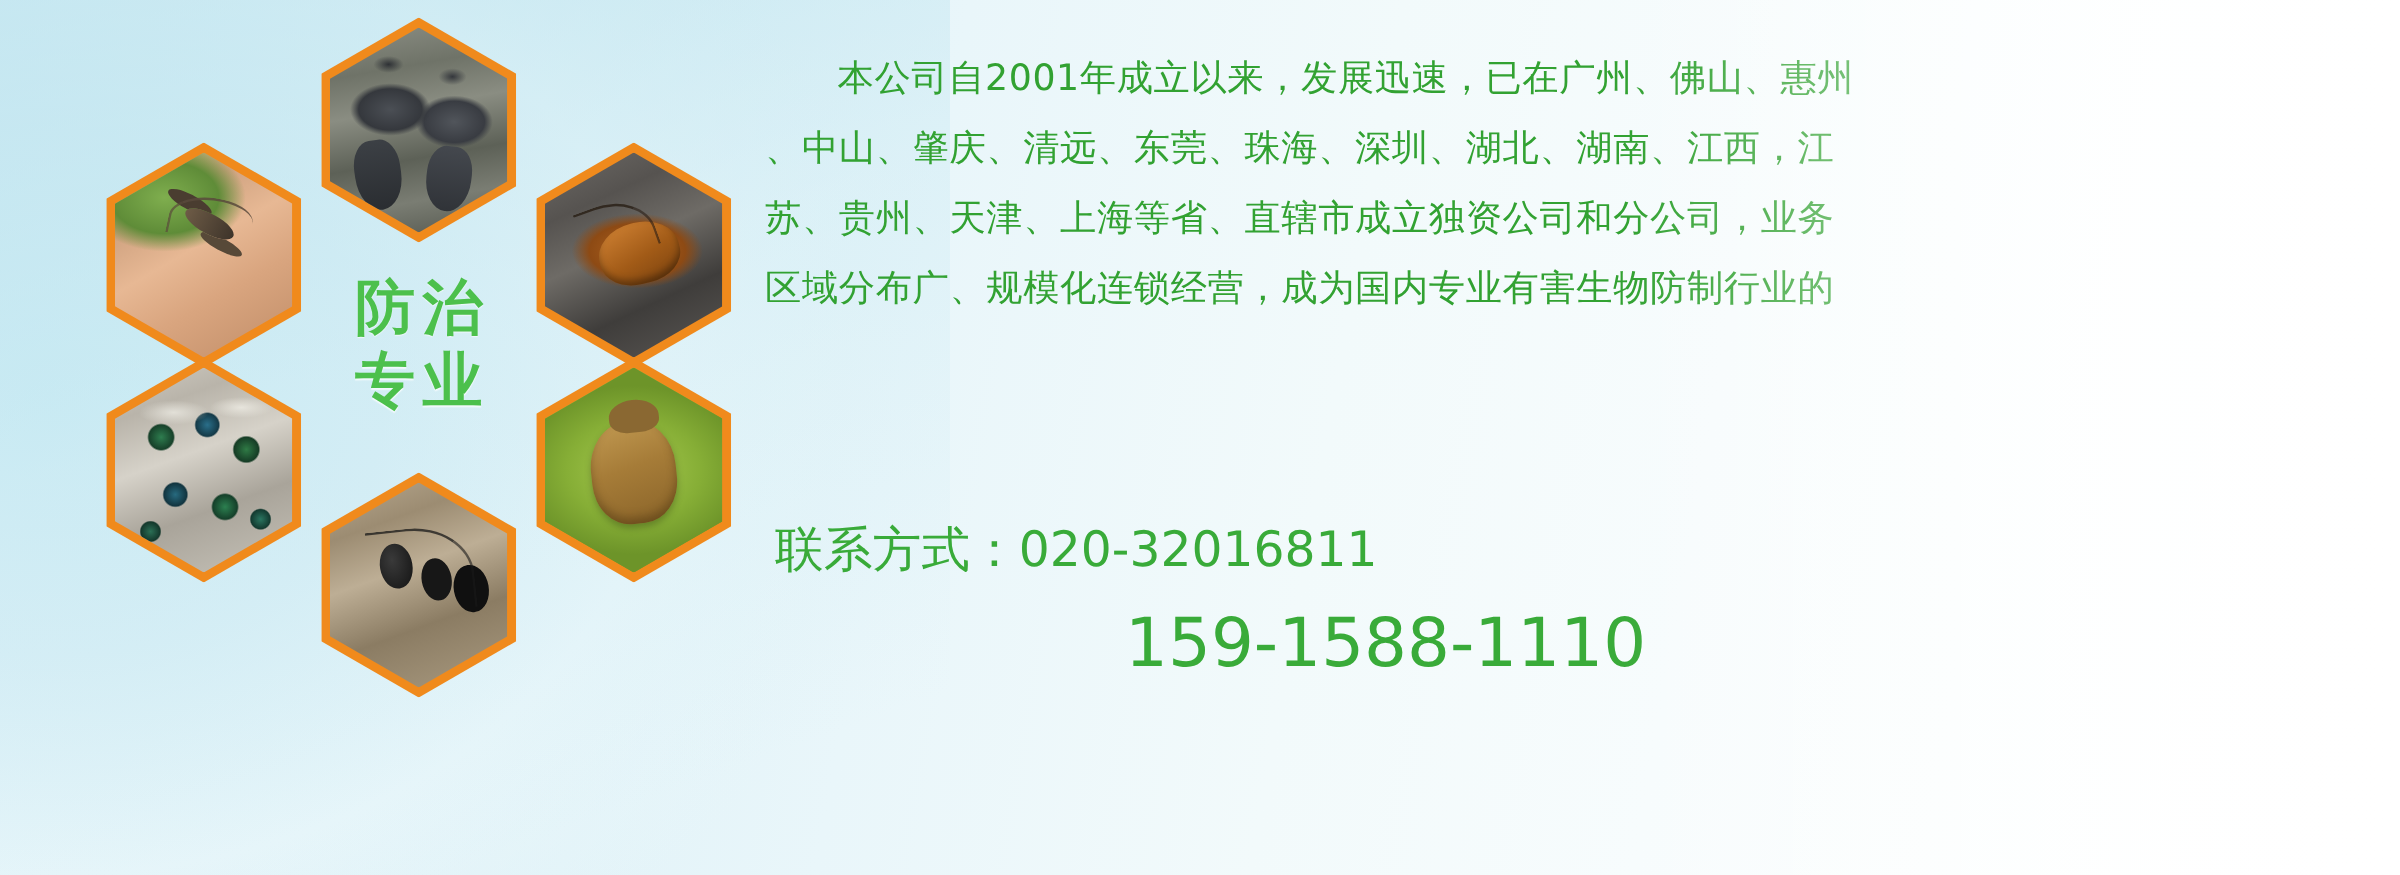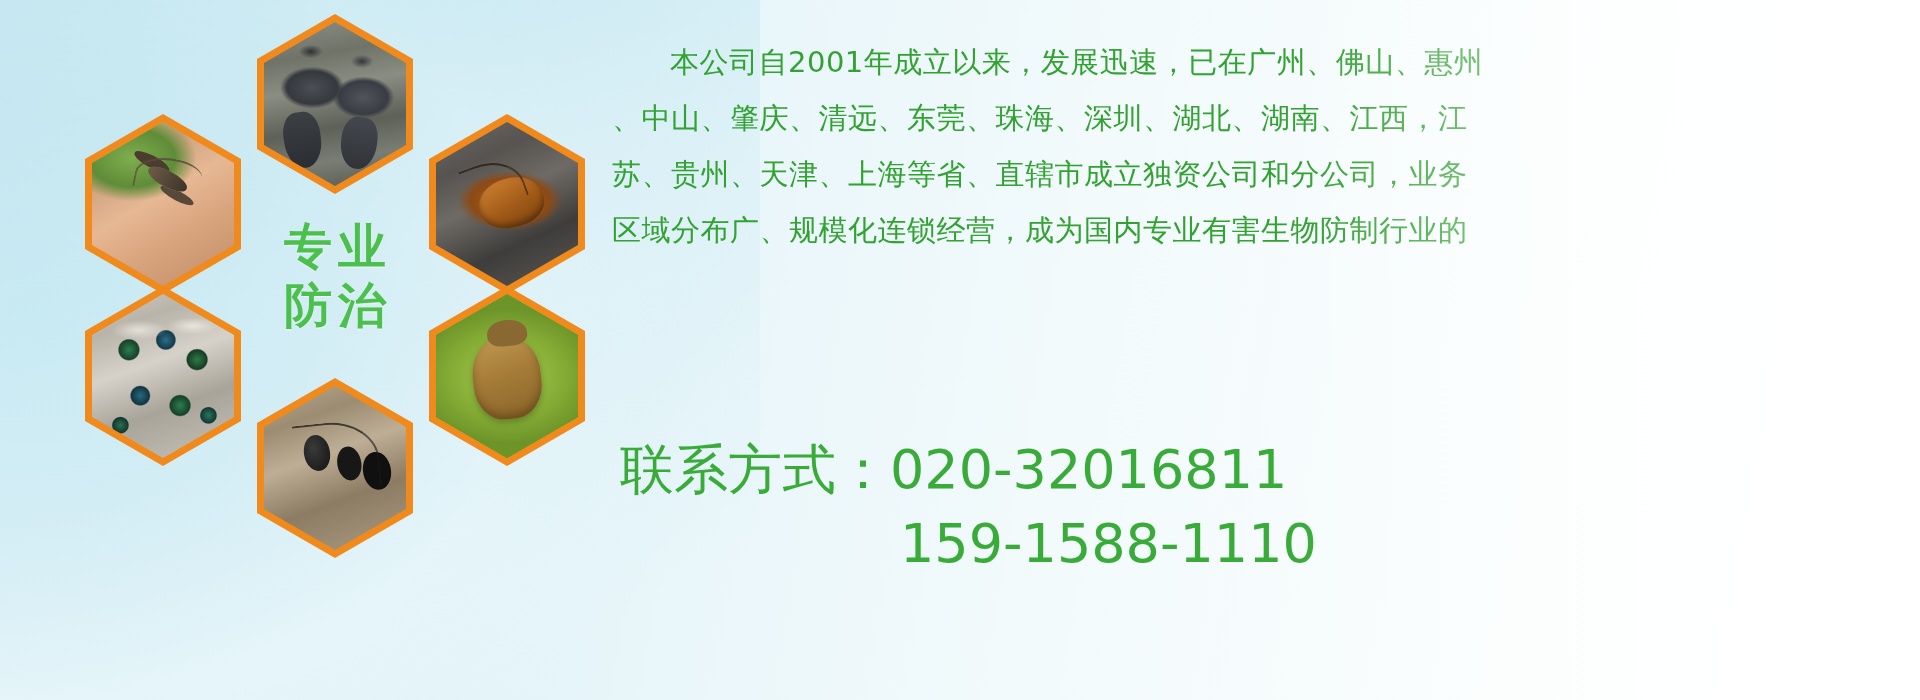--- a/index.html
+++ b/index.html
@@ -161,21 +161,21 @@
   
   .copy{position:absolute;left:612px;top:34px;width:1280px;}
   .copy p{
     margin:0;color:#32a232;font-size:29px;line-height:56px;
     font-weight:normal;letter-spacing:.5px;white-space:nowrap;
   }
   .copy p.indent{text-indent:58px;}
 
   .contact{position:absolute;left:620px;top:404px;color:#39ab39;}
   .contact .line1{
-    font-size:54px;line-height:74px;font-weight:normal;white-space:nowrap;margin-top:29px;
+    font-size:39px;line-height:74px;font-weight:normal;white-space:nowrap;
   }
   .contact .line2{
     font-size:54px;line-height:74px;font-weight:normal;white-space:nowrap;
     padding-left:280px;
   }
 </style>
 </head>
 <body>
 
 <div class="banner">
@@ -212,22 +212,22 @@
       </div>
     </div>
 
     <div class="hex h6">
       <div class="inner">
         <div class="art ant"></div>
       </div>
     </div>
 
     <div class="hexlabel">
+      <span>防治</span>
       <span>专业</span>
-      <span>防治</span>
     </div>
   </div>
 
   <div class="copy">
     <p class="indent">本公司自2001年成立以来，发展迅速，已在广州、佛山、惠州</p>
     <p>、中山、肇庆、清远、东莞、珠海、深圳、湖北、湖南、江西，江</p>
     <p>苏、贵州、天津、上海等省、直辖市成立独资公司和分公司，业务</p>
     <p>区域分布广、规模化连锁经营，成为国内专业有害生物防制行业的</p>
   </div>
 

